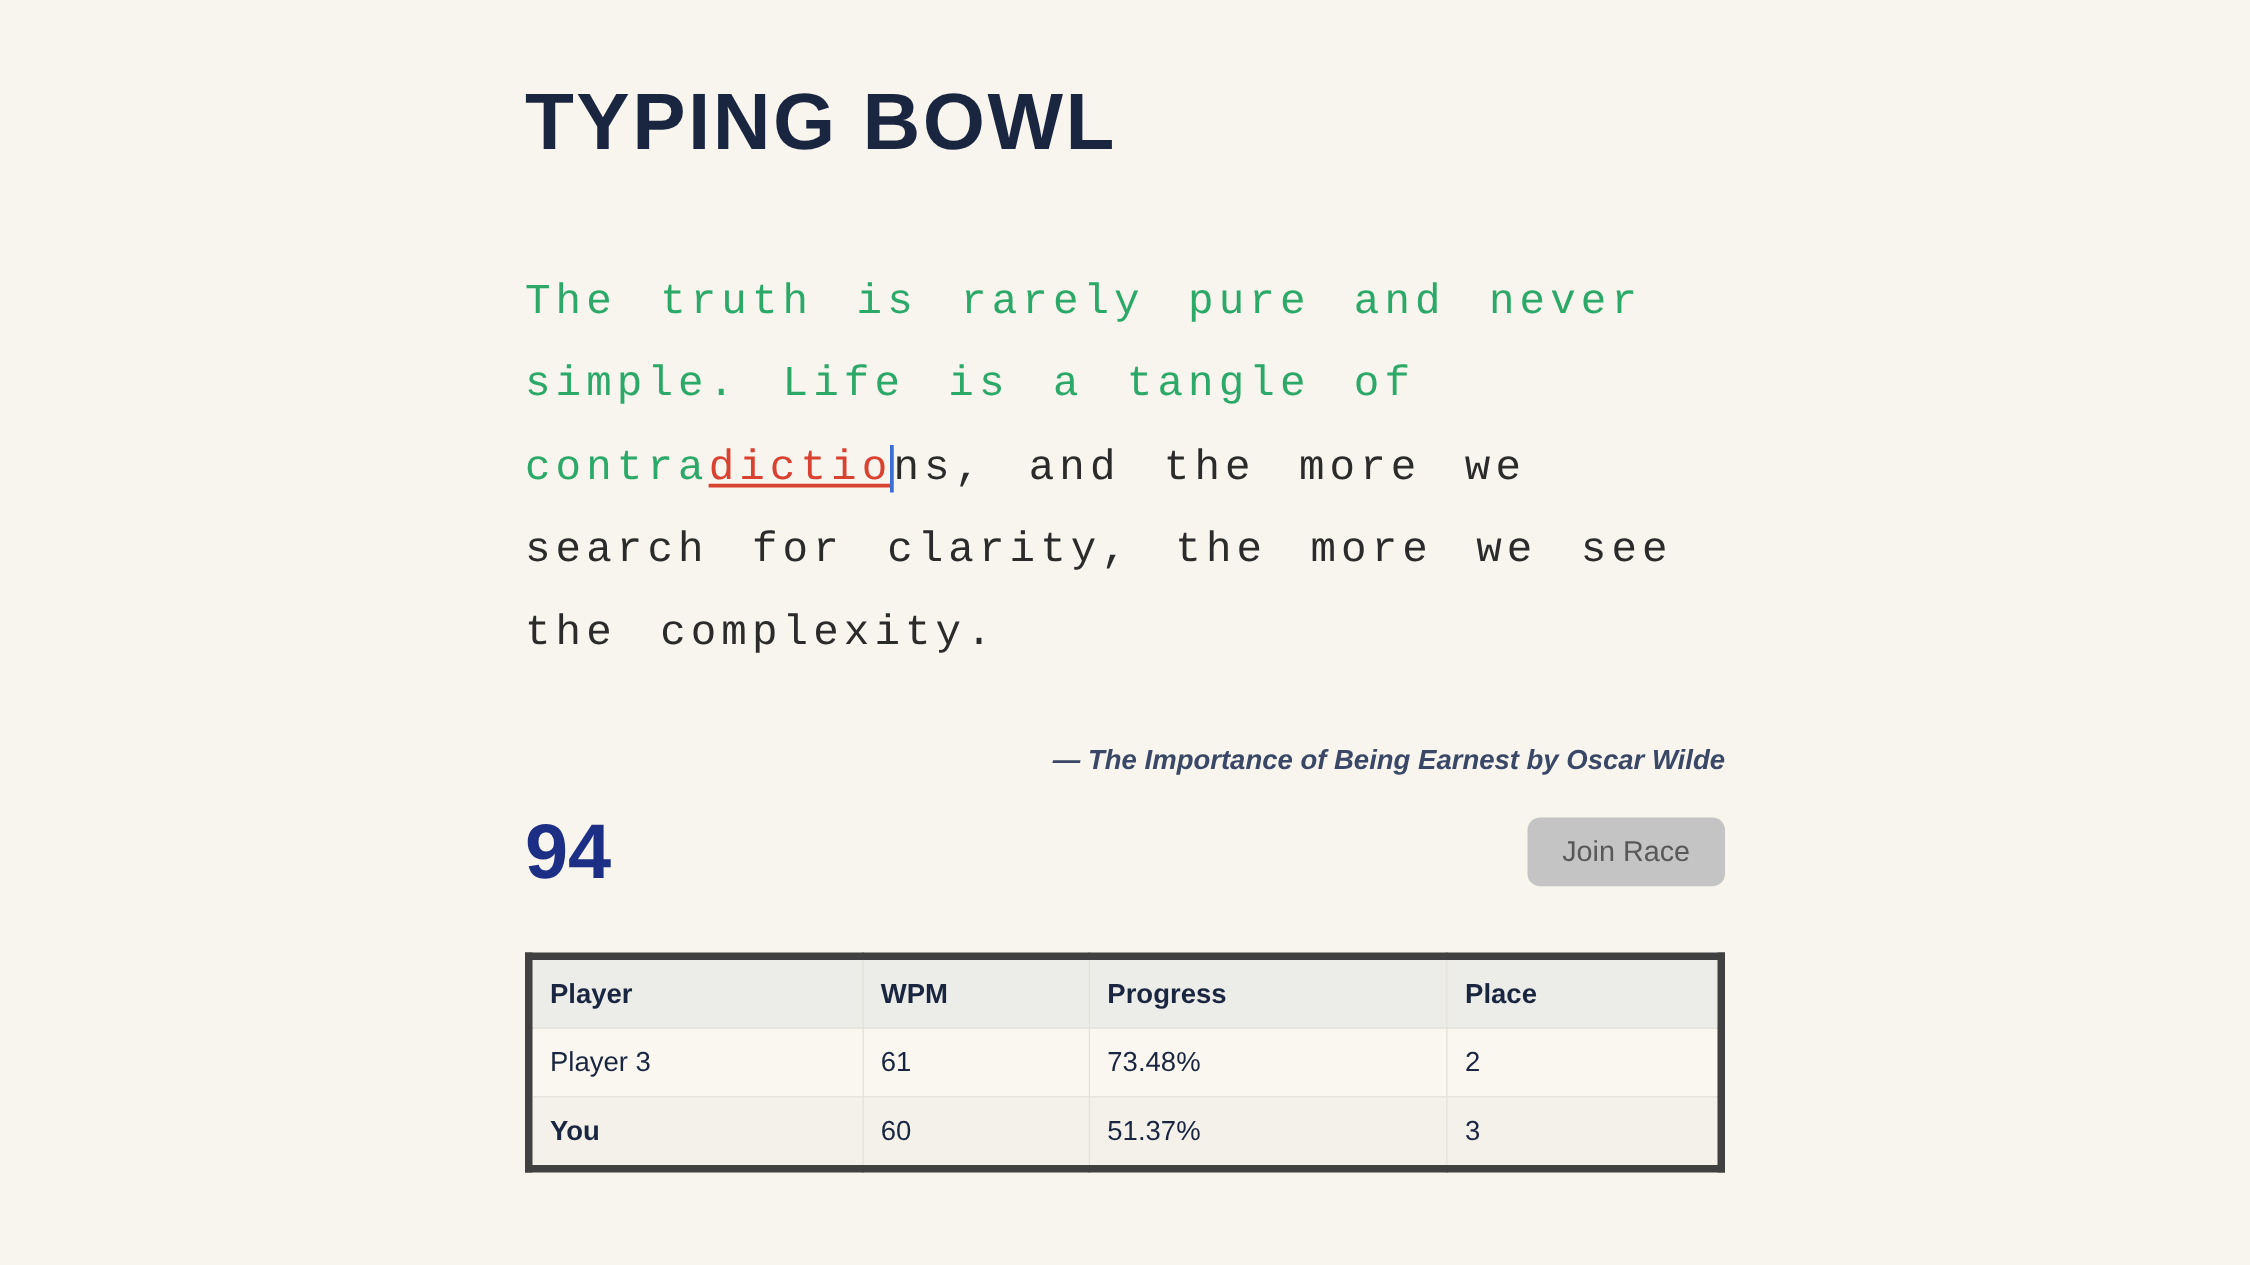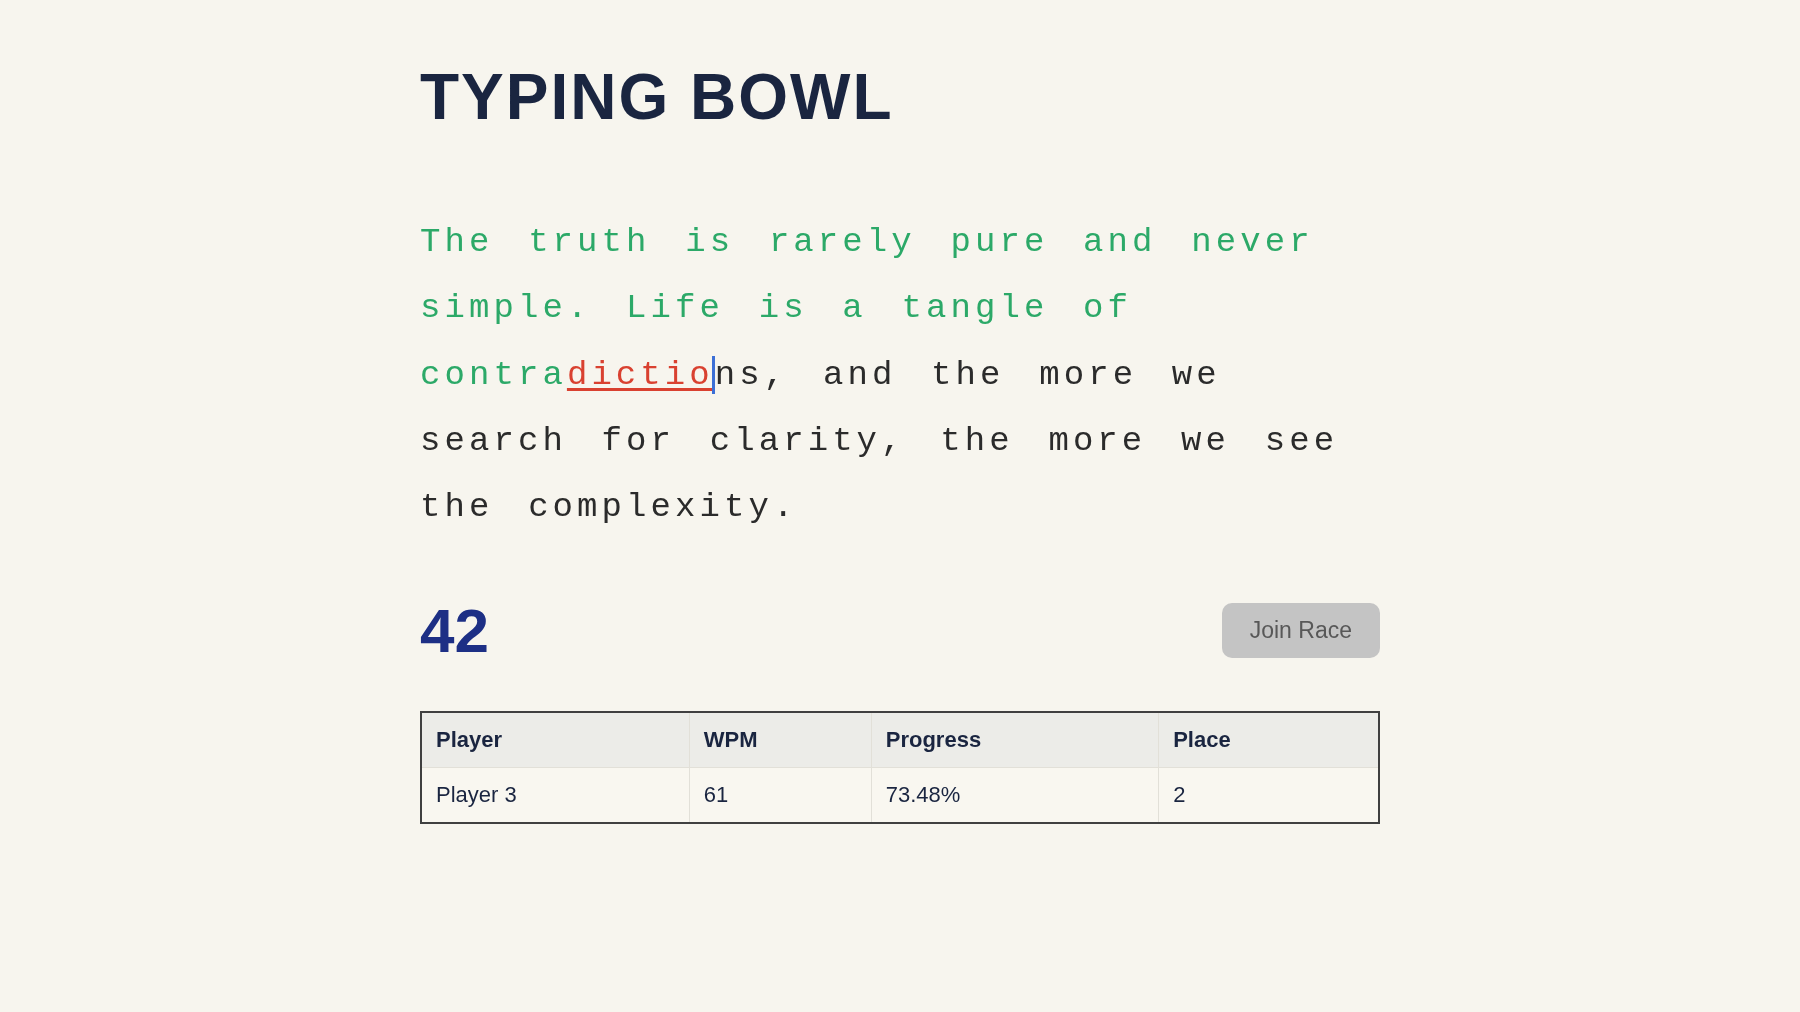--- a/index.html
+++ b/index.html
@@ -78,21 +78,21 @@
       border: none;
       padding: 14px 28px;
       font-size: 23px;
       font-weight: 400;
       border-radius: 10px;
       cursor: pointer;
     }
     .leaderboard {
       width: 100%;
       border-collapse: collapse;
-      border: 2px solid #404040;
+      border: 6px solid #404040;
     }
     .leaderboard th,
     .leaderboard td {
       text-align: left;
       padding: 14px 14px;
       font-size: 22px;
       border: 1px solid #e2e0d8;
       color: #1a2540;
     }
     .leaderboard th {
@@ -117,37 +117,44 @@
     .col-place { width: 23%; }
   </style>
 </head>
 <body>
 
 <div class="container">
   <h1 class="title">TYPING BOWL</h1>
 
   <div class="typing-text"><span class="typed-correct">The truth is rarely pure and never simple. Life is a tangle of contra</span><span class="typed-error">dictio</span><span class="cursor untyped">ns, and the more we search for clarity, the more we see the complexity.</span></div>
 
+  <div class="attribution">— The Importance of Being Earnest by Oscar Wilde</div>
 
   <div class="status-row">
-    <div class="wpm-display">42</div>
+    <div class="wpm-display">94</div>
     <button class="join-button">Join Race</button>
   </div>
 
   <table class="leaderboard">
     <thead>
       <tr>
         <th class="col-player">Player</th>
         <th class="col-wpm">WPM</th>
         <th class="col-progress">Progress</th>
         <th class="col-place">Place</th>
       </tr>
     </thead>
     <tbody id="leaderboard-body">
         <tr>
           <td>Player 3</td>
           <td>61</td>
           <td>73.48%</td>
           <td>2</td>
         </tr>
+        <tr class="row-you">
+          <td>You</td>
+          <td>60</td>
+          <td>51.37%</td>
+          <td>3</td>
+        </tr>
       </tbody>
   </table>
 </div>
 
 </body></html>

